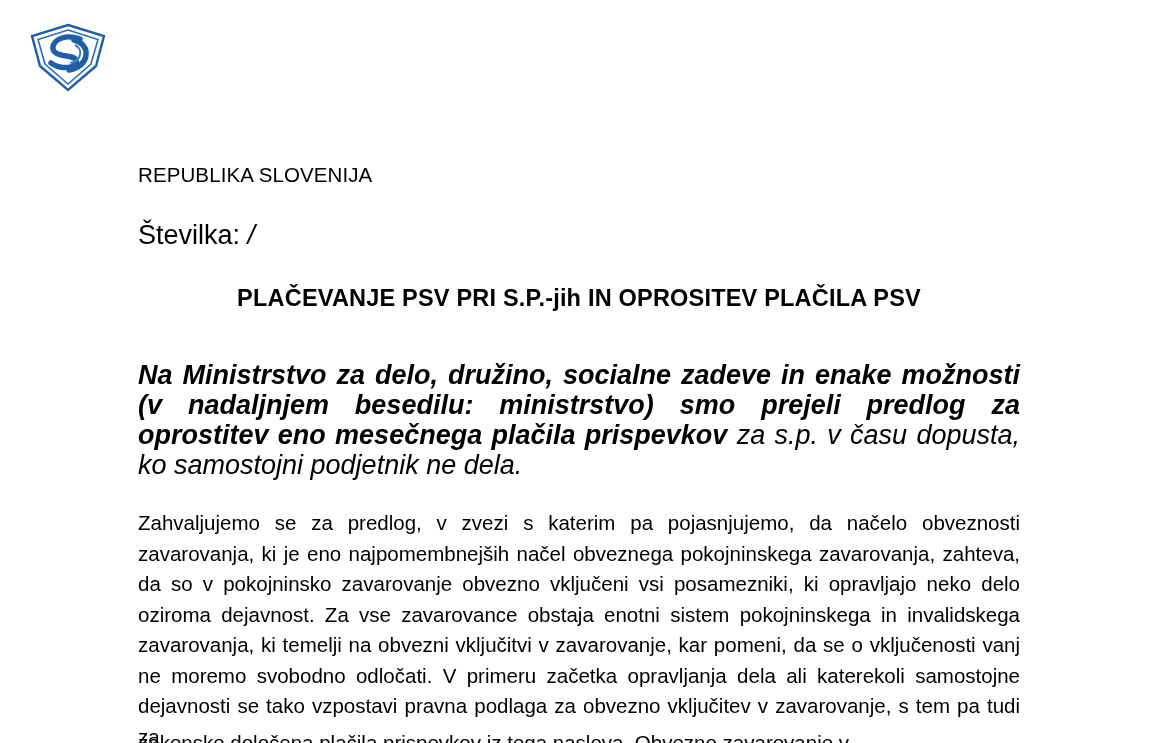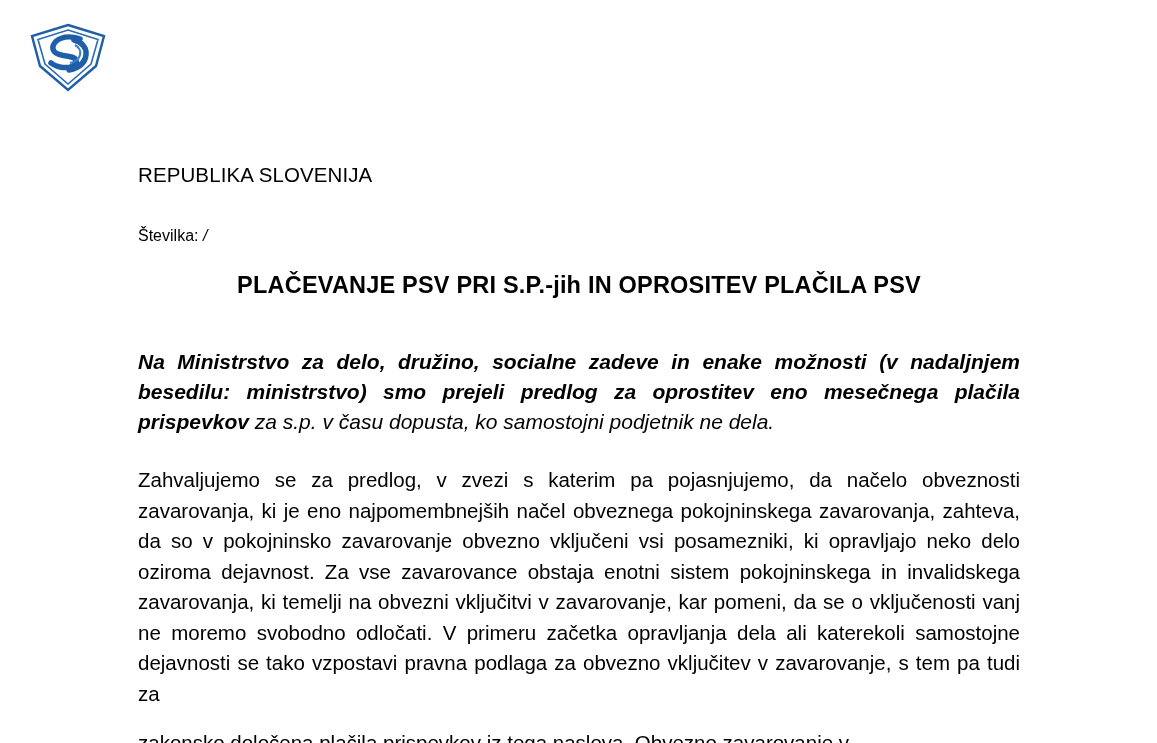--- a/index.html
+++ b/index.html
@@ -31,36 +31,36 @@
   }
   .org-line {
     font-size: 20.5px;
     line-height: 29px;
     letter-spacing: 0.1px;
   }
   .meta-block {
     margin-top: 32px;
   }
   .meta-line {
-    font-size: 16px;
+    font-size: 27px;
     line-height: 29px;
   }
   .meta-value-italic {
     font-style: italic;
   }
   .doc-title {
-    margin-top: 22px;
+    margin-top: 35px;
     text-align: center;
     font-size: 23.5px;
     font-weight: bold;
     letter-spacing: 0.2px;
   }
   .intro {
     margin-top: 48px;
-    font-size: 21px;
+    font-size: 27px;
     line-height: 30px;
     text-align: justify;
     font-style: italic;
     font-weight: bold;
   }
   .intro .tail-normal {
     font-weight: normal;
   }
   .body-par {
     margin-top: 28px;

